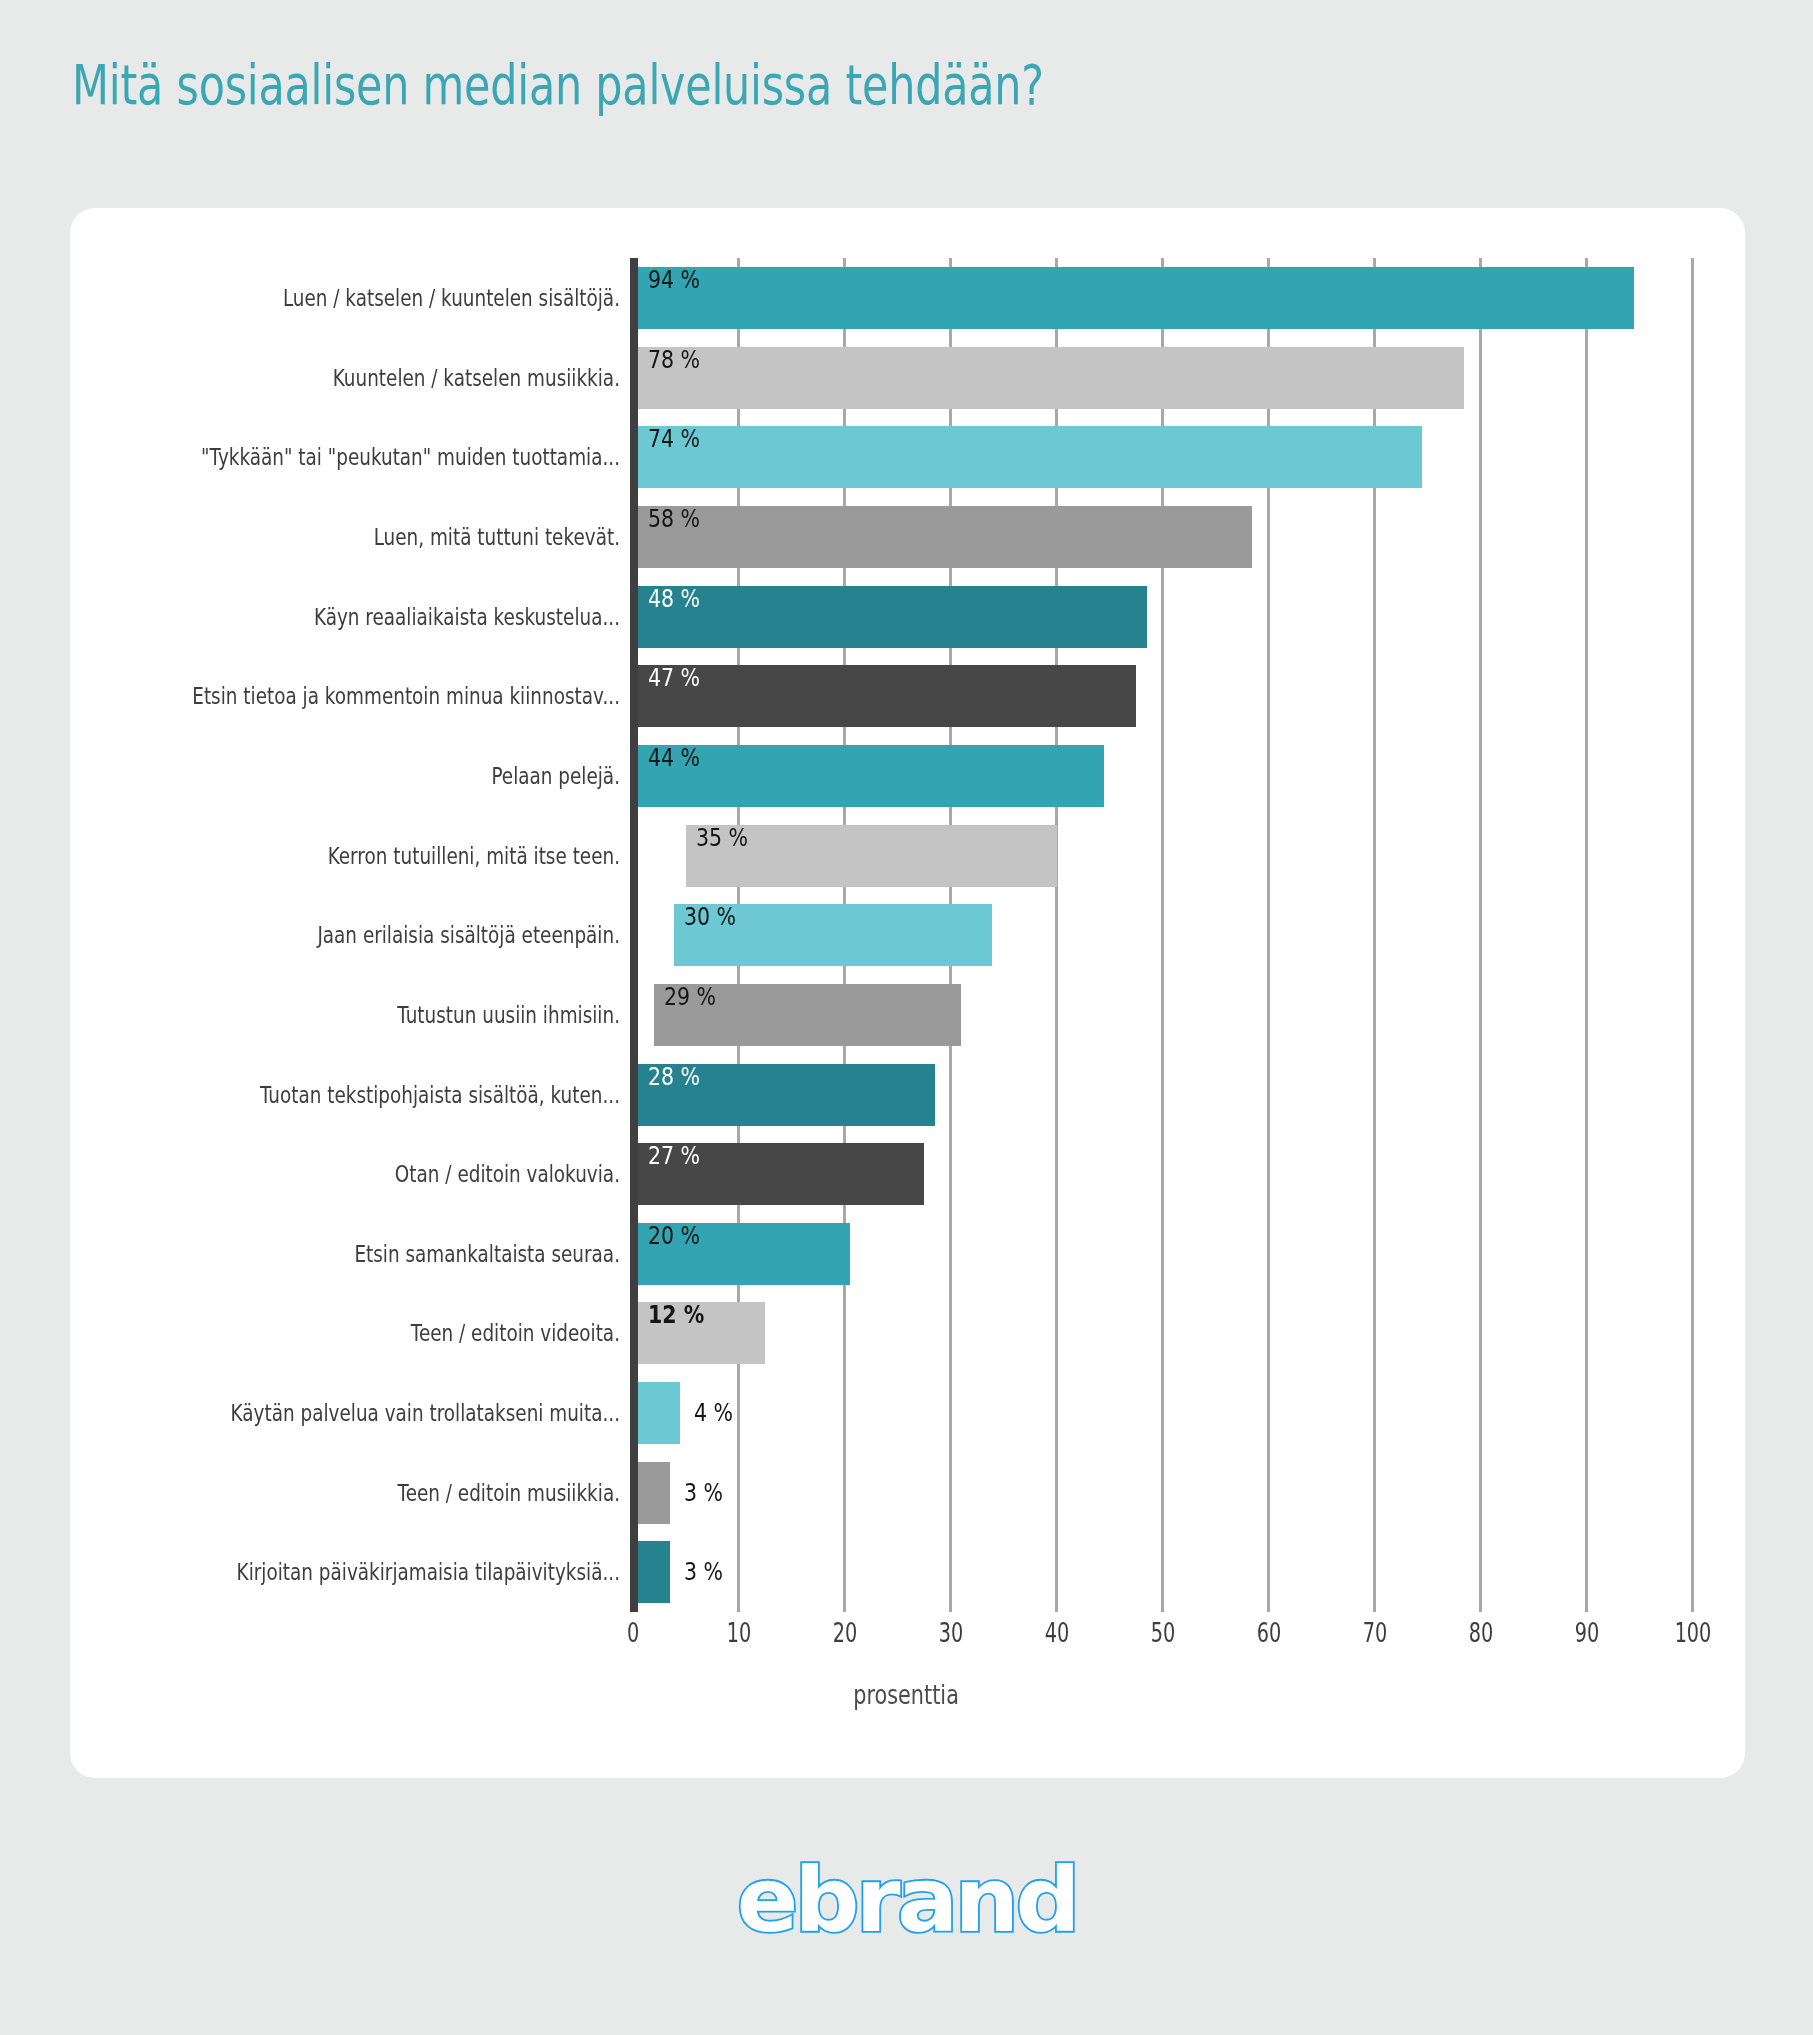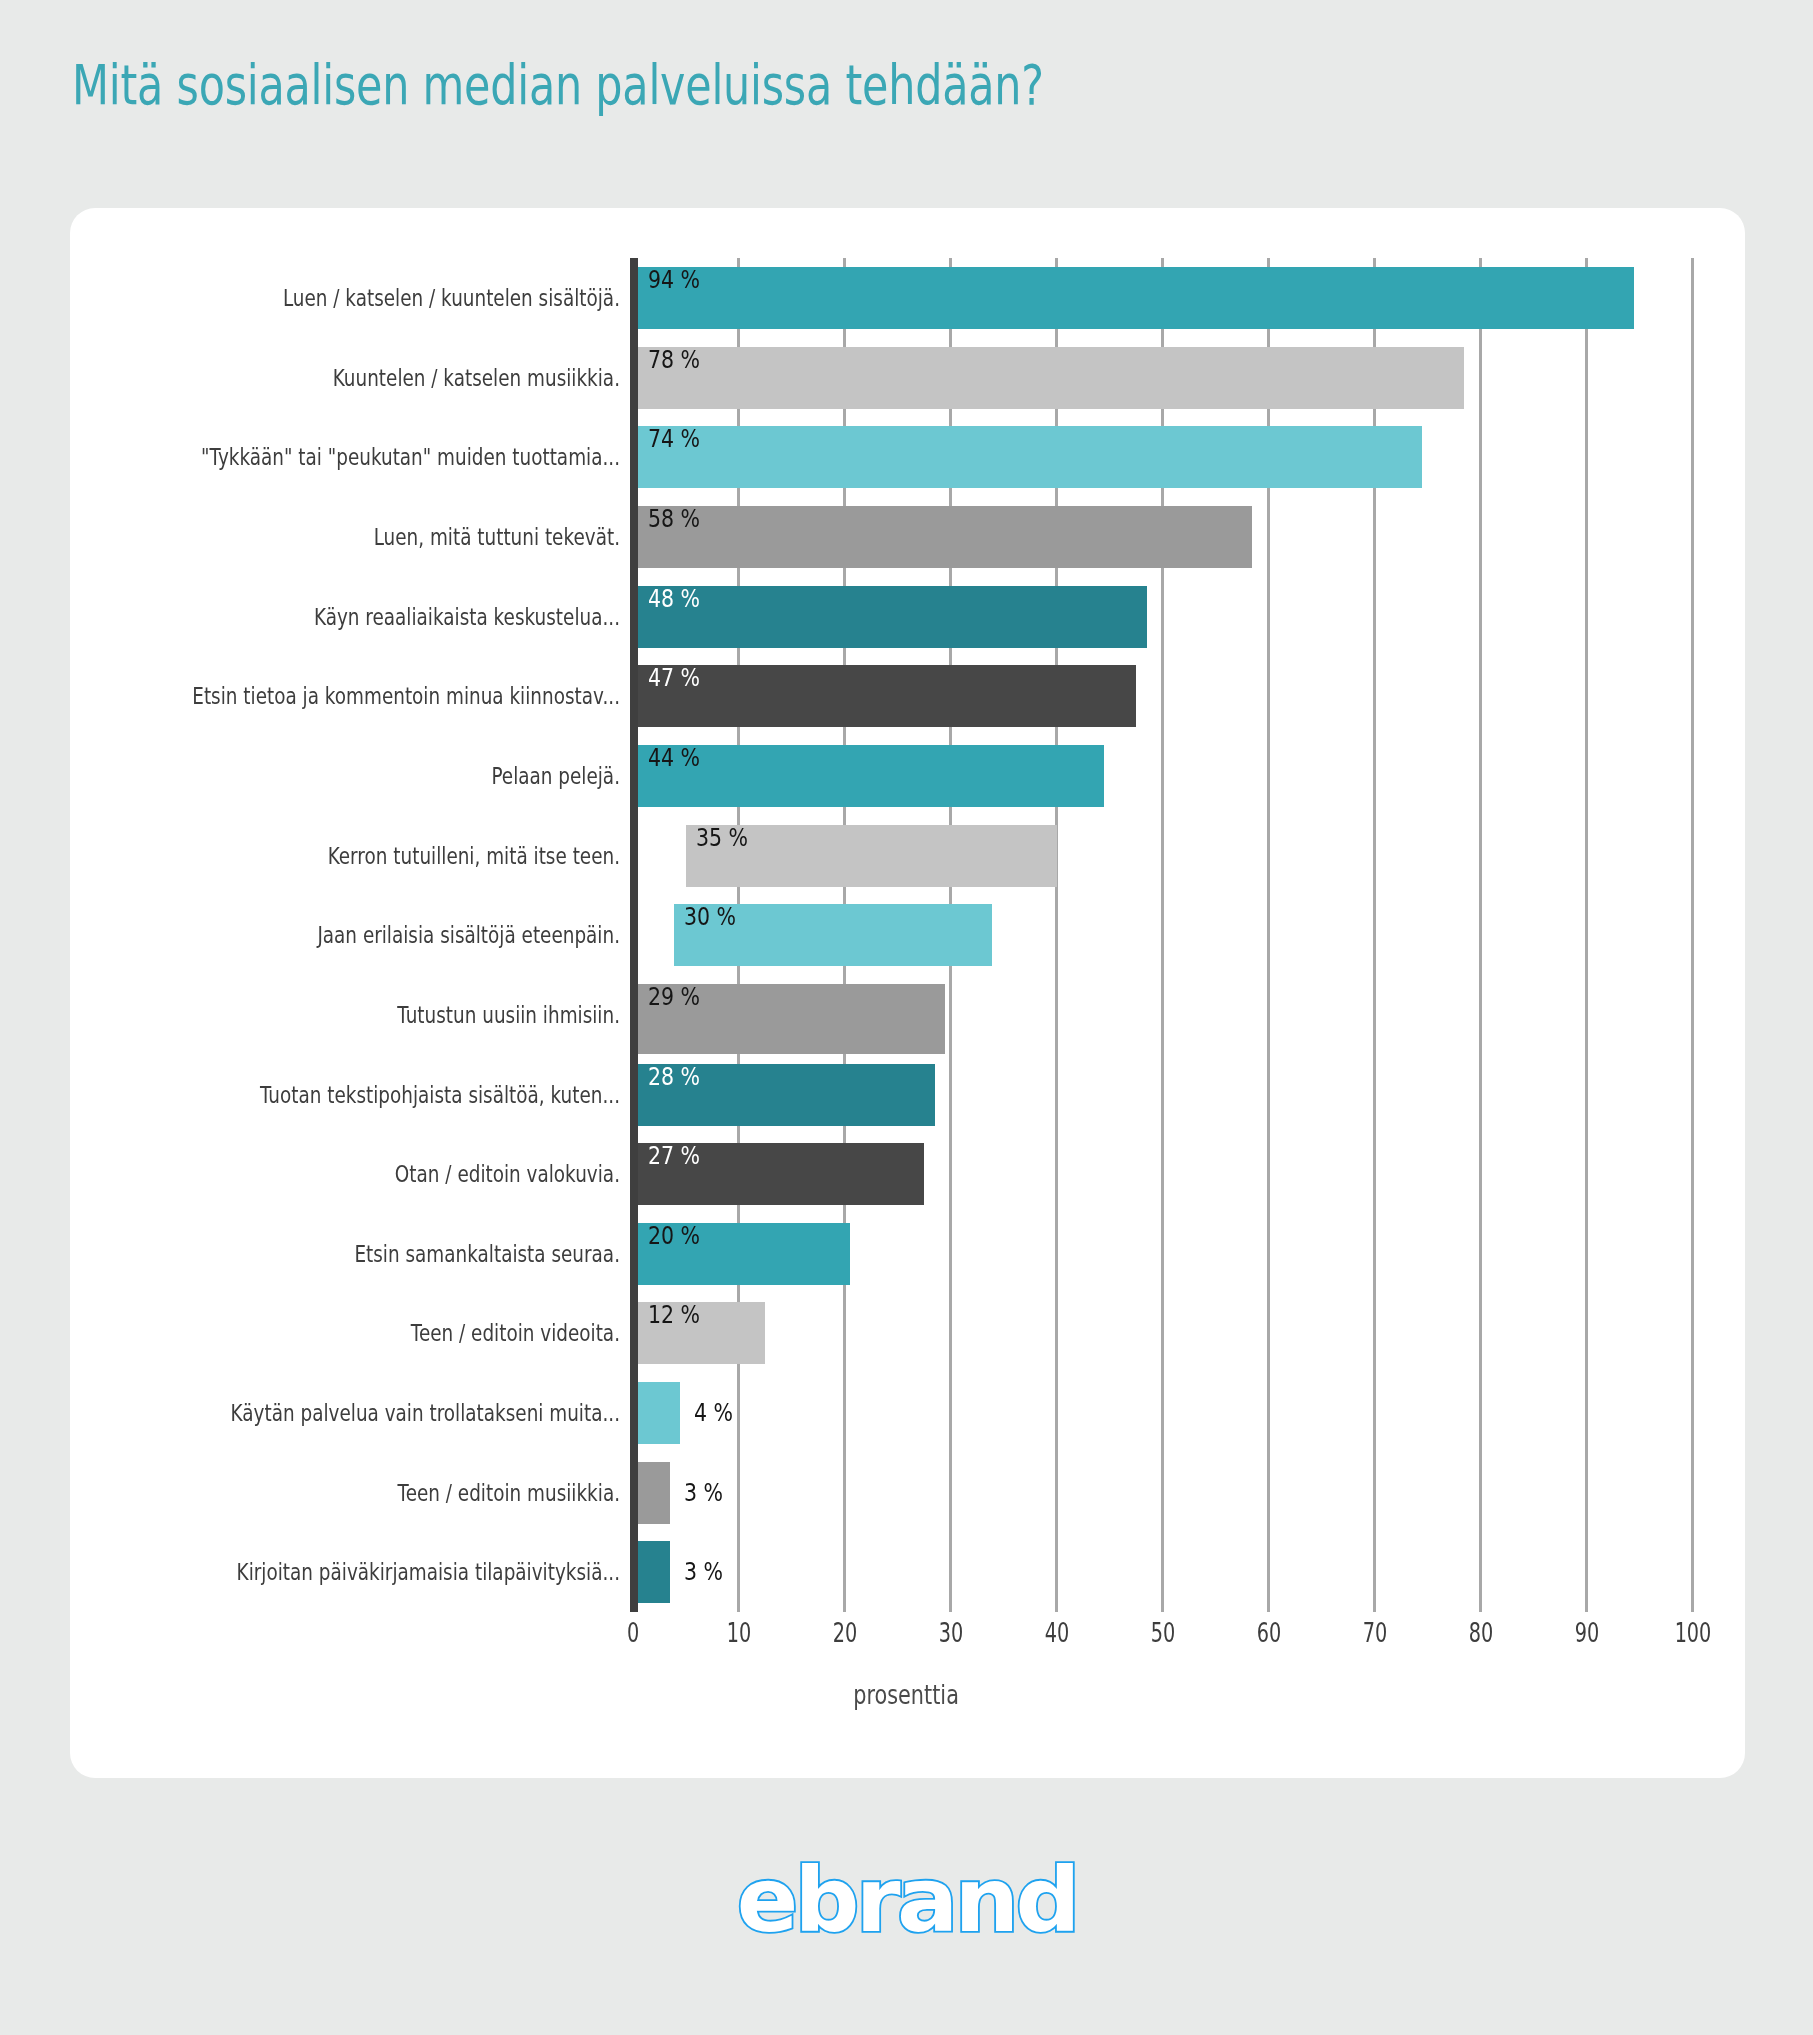--- a/index.html
+++ b/index.html
@@ -278,21 +278,21 @@
       <div class="row" style="top: 637px; height: 80px;">
         <div class="cat-label">Jaan erilaisia sisältöjä eteenpäin.</div>
         <div class="bar-wrap" style="height: 62px; top: 8.8px; position: absolute; margin-left: 36px;">
           <div class="bar" style="width: 318px; background: rgb(108, 200, 210); position: relative;">
             <div class="bar-value inside" style="color: rgb(22, 22, 22);">30 %</div>
           </div>
         </div>
       </div>
       <div class="row" style="top: 717px; height: 80px;">
         <div class="cat-label">Tutustun uusiin ihmisiin.</div>
-        <div class="bar-wrap" style="height: 70px; top: 8.8px; position: absolute;">
+        <div class="bar-wrap" style="height: 62px; top: 8.8px; position: absolute; padding-left: 16px;">
           <div class="bar" style="width: 307px; background: rgb(154, 154, 154); position: relative;">
             <div class="bar-value inside" style="color: rgb(22, 22, 22);">29 %</div>
           </div>
         </div>
       </div>
       <div class="row" style="top: 797px; height: 80px;">
         <div class="cat-label">Tuotan tekstipohjaista sisältöä, kuten...</div>
         <div class="bar-wrap" style="height: 62px; top: 8.8px; position: absolute;">
           <div class="bar" style="width: 297px; background: rgb(38, 130, 143); position: relative;">
             <div class="bar-value inside" style="color: rgb(255, 255, 255);">28 %</div>
@@ -311,21 +311,21 @@
         <div class="cat-label">Etsin samankaltaista seuraa.</div>
         <div class="bar-wrap" style="height: 62px; top: 8.8px; position: absolute;">
           <div class="bar" style="width: 212px; background: rgb(51, 165, 178); position: relative; padding-left: 23px;">
             <div class="bar-value inside" style="color: rgb(22, 22, 22);">20 %</div>
           </div>
         </div>
       </div>
       <div class="row" style="top: 1035px; height: 80px;">
         <div class="cat-label">Teen / editoin videoita.</div>
         <div class="bar-wrap" style="height: 62px; top: 8.8px; position: absolute;">
-          <div class="bar" style="width: 127px; background: rgb(196, 196, 196); position: relative;">
+          <div class="bar" style="width: 127px; background: rgb(196, 196, 196); position: relative; font-weight: bold;">
             <div class="bar-value inside" style="color: rgb(22, 22, 22);">12 %</div>
           </div>
         </div>
       </div>
       <div class="row" style="top: 1115px; height: 80px;">
         <div class="cat-label">Käytän palvelua vain trollatakseni muita...</div>
         <div class="bar-wrap" style="height: 62px; top: 8.8px; position: absolute;">
           <div class="bar" style="width: 42px; background: rgb(108, 200, 210);"></div>
           <div class="bar-value outside" style="color: rgb(22, 22, 22);">4 %</div>
         </div>

